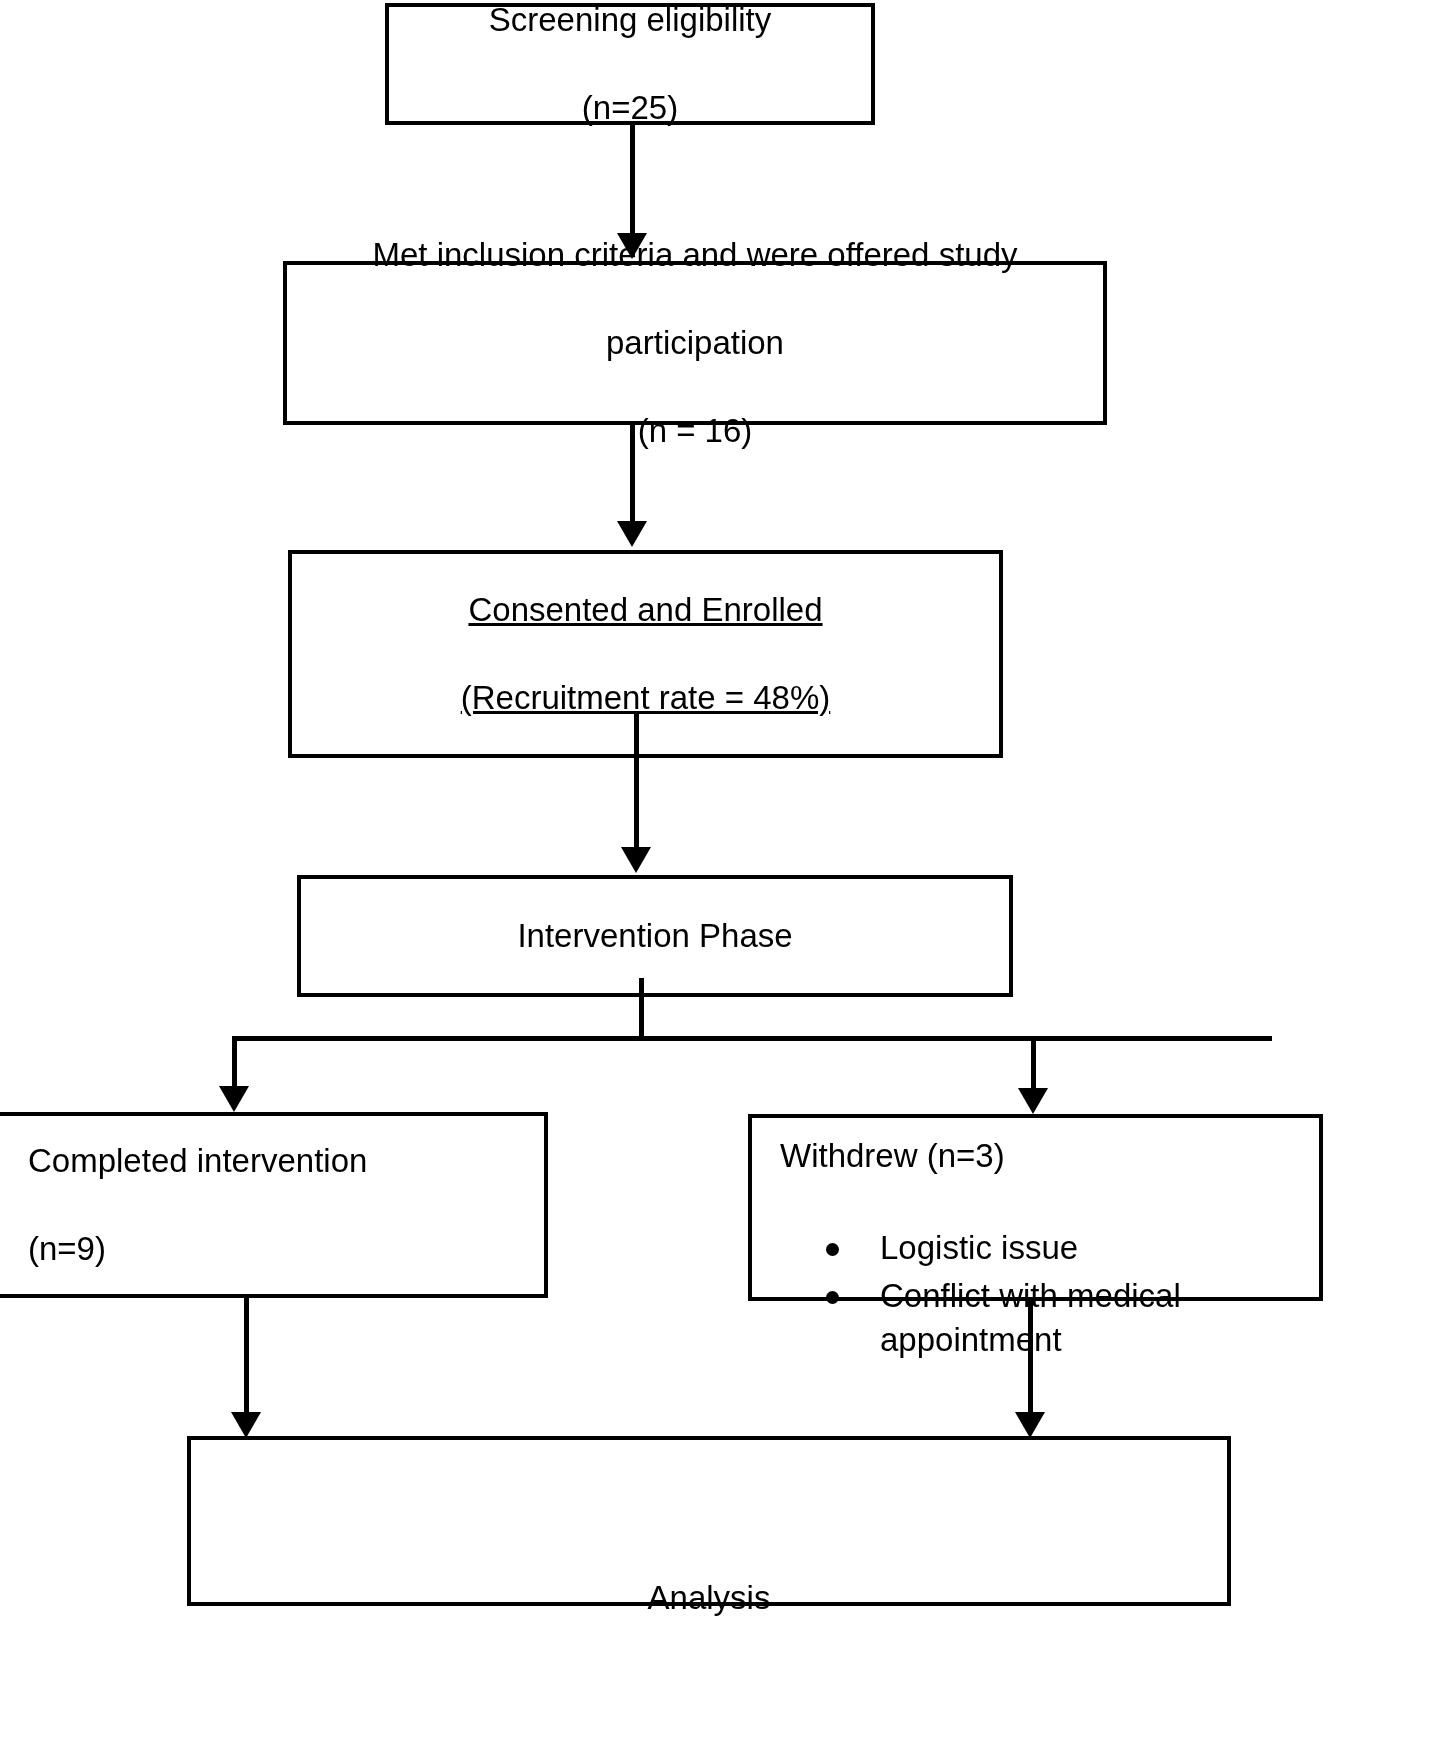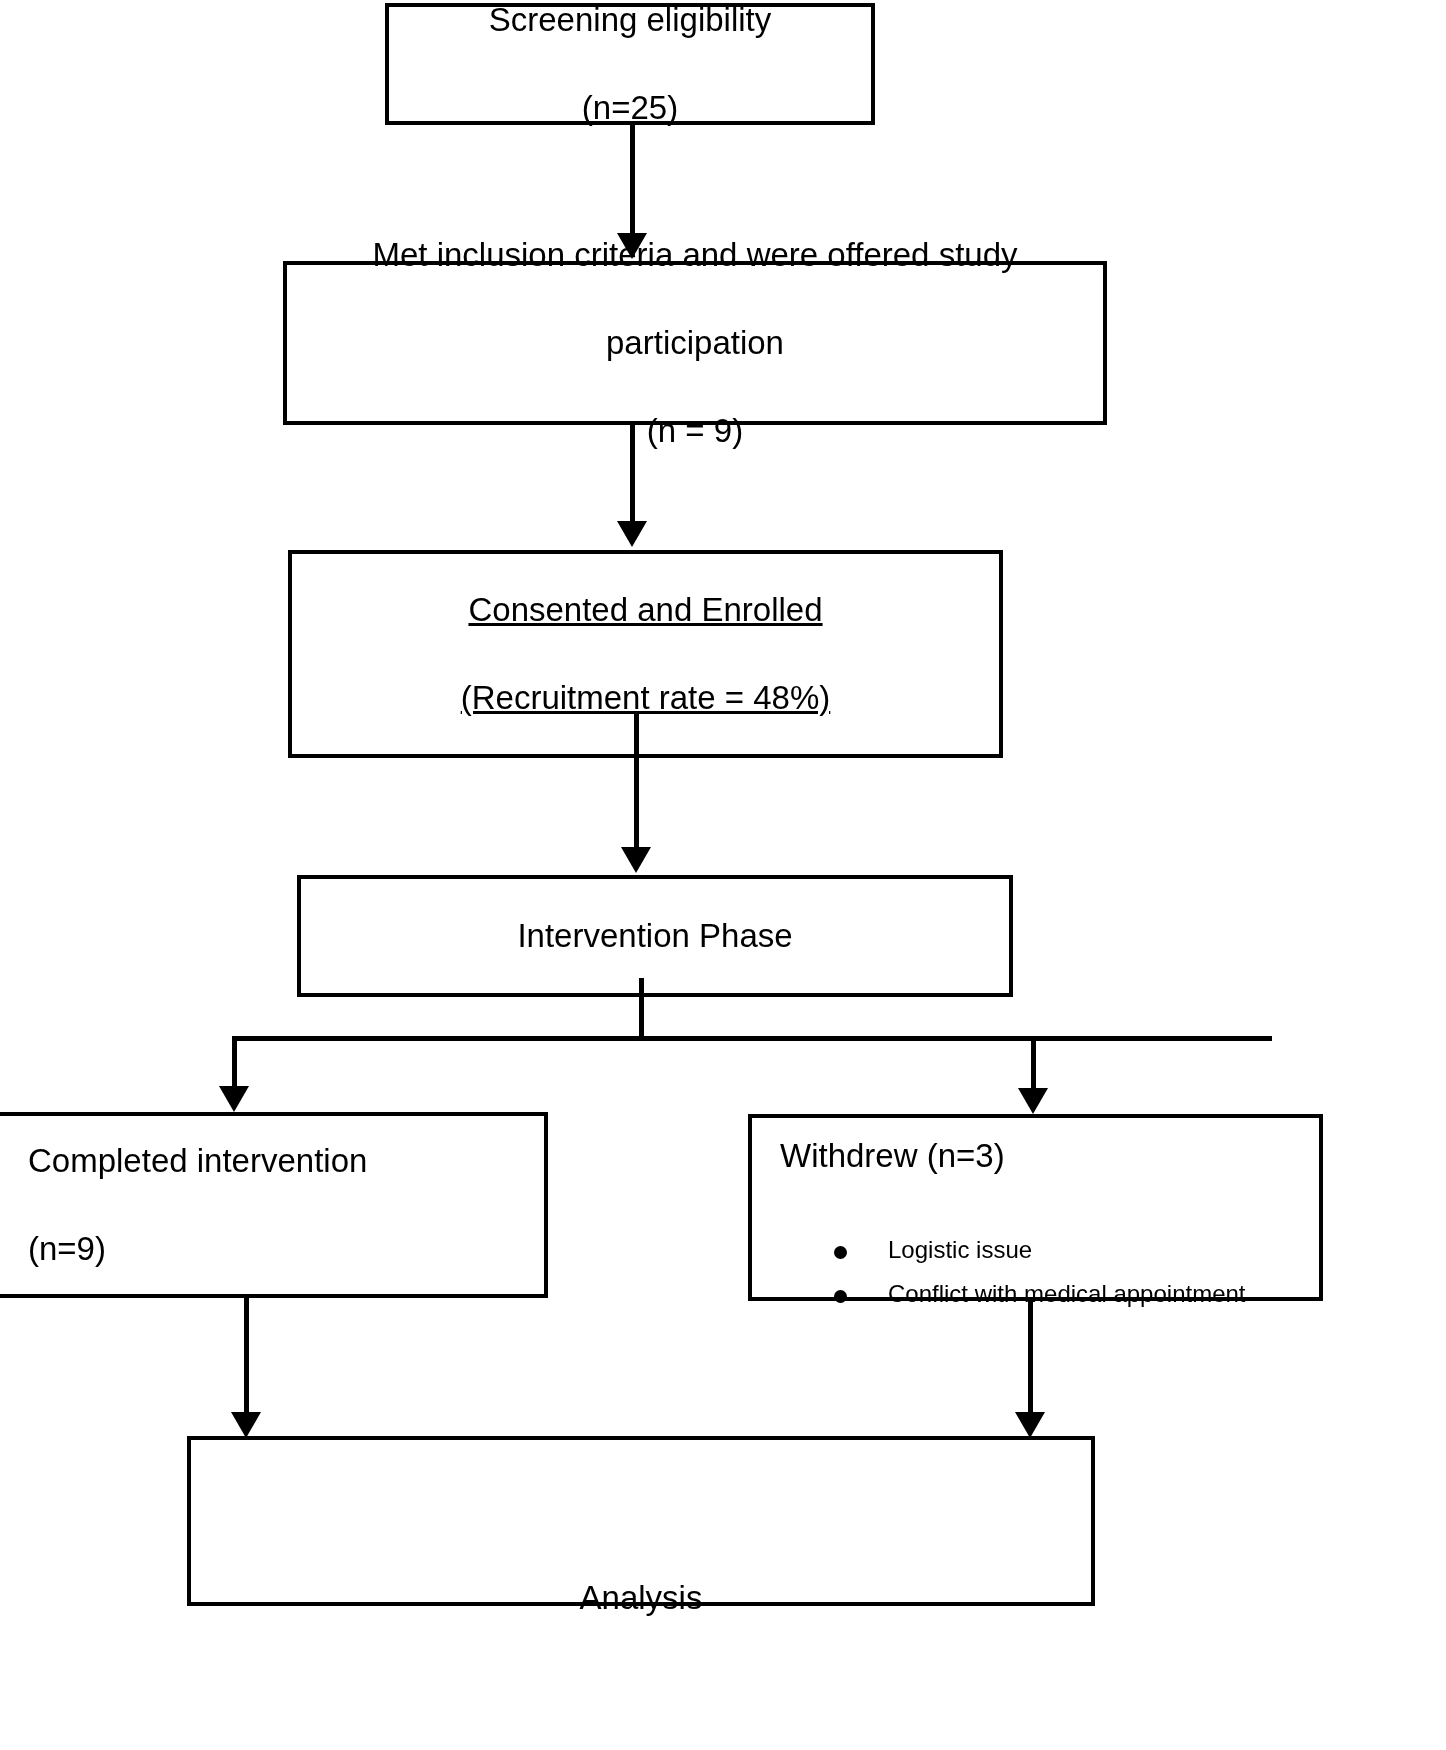--- a/index.html
+++ b/index.html
@@ -47,22 +47,22 @@
   }
   .bullet-list {
     list-style: none;
     margin: 0;
     padding: 0;
     width: 100%;
   }
   .bullet-list li {
     position: relative;
     padding-left: 96px;
-    margin: 12px;
-    font-size: 24px;
+    margin: 4px;
+    font-size: 33px;
     line-height: 1.33;
   }
   .bullet-list li .dot {
     position: absolute;
     left: 42px;
     top: 0.52em;
     width: 13px;
     height: 13px;
     background: #000000;
     border-radius: 50%;
@@ -96,21 +96,21 @@
     <span class="line">Screening eligibility</span>
     <span class="line">(n=25)</span>
   </div>
 
   <div class="vline" style="left:630px; top:125px; height:110px;"></div>
   <div class="arrowhead" style="left:617px; top:233px;"></div>
 
   <div class="node" style="left:283px; top:261px; width:824px; height:164px;">
     <span class="line">Met inclusion criteria and were offered study</span>
     <span class="line">participation</span>
-    <span class="line">(n = 9)</span>
+    <span class="line">(n = 16)</span>
   </div>
 
   <div class="vline" style="left:630px; top:425px; height:98px;"></div>
   <div class="arrowhead" style="left:617px; top:521px;"></div>
 
   <div class="node" style="left:288px; top:550px; width:715px; height:208px;text-decoration:underline;">
     <span class="line">Consented and Enrolled</span>
     <span class="line">(Recruitment rate = 48%)</span>
   </div>
 
@@ -148,17 +148,17 @@
       </li>
     </ul>
   </div>
 
   <div class="vline" style="left:244px; top:1298px; height:130px;"></div>
   <div class="arrowhead" style="left:231px; top:1412px;"></div>
 
   <div class="vline" style="left:1028px; top:1301px; height:127px;"></div>
   <div class="arrowhead" style="left:1015px; top:1412px;"></div>
 
-  <div class="node" style="left:187px; top:1436px; width:908px; height:170px; justify-content:flex-end;">
+  <div class="node" style="left:187px; top:1436px; width:1044px; height:170px; justify-content:flex-end;">
     <span class="line" style="position:relative; top:18px;">Analysis</span>
   </div>
 
 </div>
 
 </body></html>

